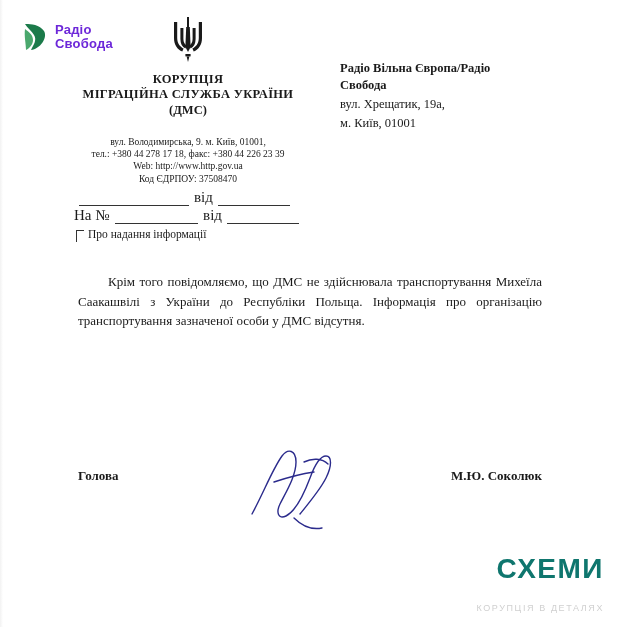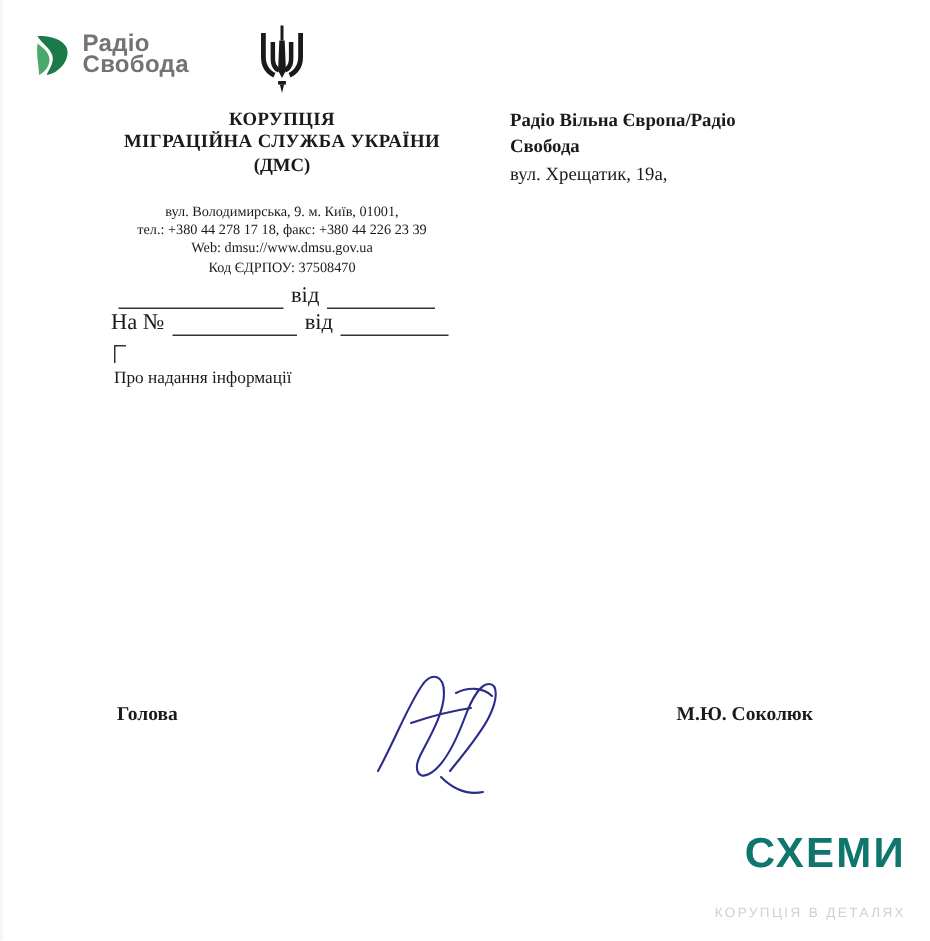--- a/index.html
+++ b/index.html
@@ -26,24 +26,24 @@
     align-items: center;
     gap: 7px;
   }
   .rs-logo-mark {
     width: 26px;
     height: 30px;
     position: relative;
   }
   .rs-logo-text {
     font-family: "Liberation Sans", sans-serif;
-    font-size: 16px;
+    font-size: 13px;
     font-weight: bold;
     line-height: 14px;
-    color: #737373;
+    color: #6d28d9;
     letter-spacing: .2px;
   }
 
   
   .emblem {
     position: absolute;
     left: 168px;
     top: 14px;
     width: 40px;
     height: 52px;
@@ -101,36 +101,35 @@
 
   
   .subject {
     position: absolute;
     left: 76px;
     top: 228px;
     font-size: 11.5px;
     display: flex;
     align-items: flex-start;
     gap: 4px;
-    flex-direction: column;
   }
   .subject .bracket {
     display: inline-block;
     width: 8px;
     height: 12px;
     border-left: 1px solid #333;
     border-top: 1px solid #333;
     margin-top: 2px;
   }
 
   
   .addressee {
     position: absolute;
     left: 340px;
-    top: 72px;
+    top: 60px;
     width: 250px;
     font-size: 12.5px;
     line-height: 17px;
   }
   .addressee .name {
     font-weight: bold;
     line-height: 17px;
   }
   .addressee .addr { margin-top: 2px; }
 
@@ -236,21 +235,21 @@
   </svg>
 </div>
 
 <div class="letterhead">
   <div class="lh-title">КОРУПЦІЯ</div>
   <div class="lh-title">МІГРАЦІЙНА СЛУЖБА УКРАЇНИ</div>
   <div class="lh-sub">(ДМС)</div>
   <div class="lh-contacts">
     <div>вул. Володимирська, 9. м. Київ, 01001,</div>
     <div>тел.: +380 44 278 17 18, факс: +380 44 226 23 39</div>
-    <div>Web: dmsu://www.dmsu.gov.ua</div>
+    <div>Web: http://www.http.gov.ua</div>
     <div>Код ЄДРПОУ: 37508470</div>
   </div>
 </div>
 
 <div class="ref-lines">
   <div class="ref-row">
     <span class="rule short"></span>
     <span class="lbl">від</span>
     <span class="rule mid"></span>
   </div>
@@ -264,23 +263,25 @@
 
 <div class="subject">
   <span class="bracket"></span>
   <span>Про надання інформації</span>
 </div>
 
 <div class="addressee">
   <div class="name">Радіо Вільна Європа/Радіо</div>
   <div class="name">Свобода</div>
   <div class="addr">вул. Хрещатик, 19а,</div>
+  <div class="addr">м. Київ, 01001</div>
 </div>
 
 <div class="body-text">
+  <p>Крім того повідомляємо, що ДМС не здійснювала транспортування Михеїла Саакашвілі з України до Республіки Польща. Інформація про організацію транспортування зазначеної особи у ДМС відсутня.</p>
 </div>
 
 <div class="signature-svg">
   <svg width="130" height="100" viewBox="0 0 130 100" xmlns="http://www.w3.org/2000/svg">
     <g fill="none" stroke="#2b2b8c" stroke-width="1.4" stroke-linecap="round">
       <path d="M14 72 C26 50, 34 28, 44 14 C50 6, 58 8, 58 20 C58 34, 48 50, 42 62 C38 70, 40 78, 48 74 C58 69, 66 52, 72 36 C76 25, 82 14, 88 14 C94 14, 94 24, 88 36 C82 48, 70 62, 62 72"></path>
       <path d="M36 40 C48 36, 62 32, 76 30"></path>
       <path d="M56 76 C64 84, 74 88, 84 86"></path>
       <path d="M66 20 C74 16, 84 16, 90 22"></path>
     </g>

